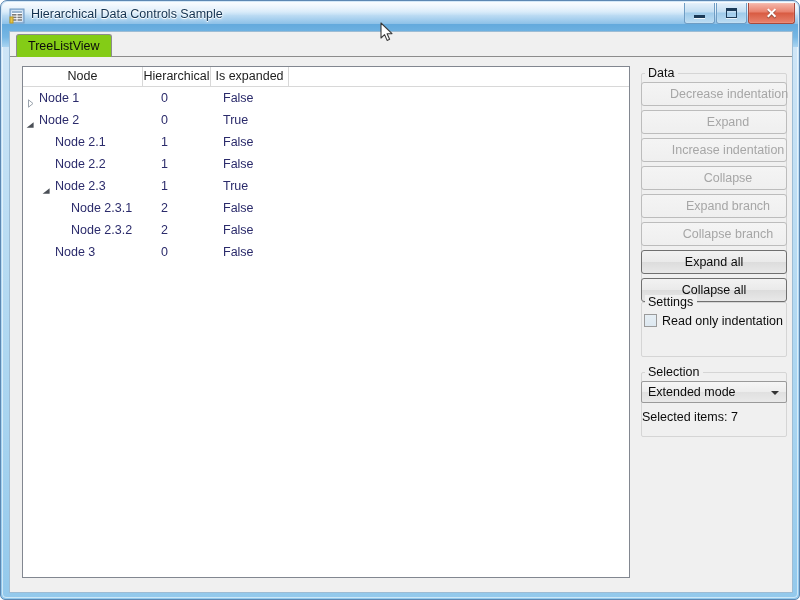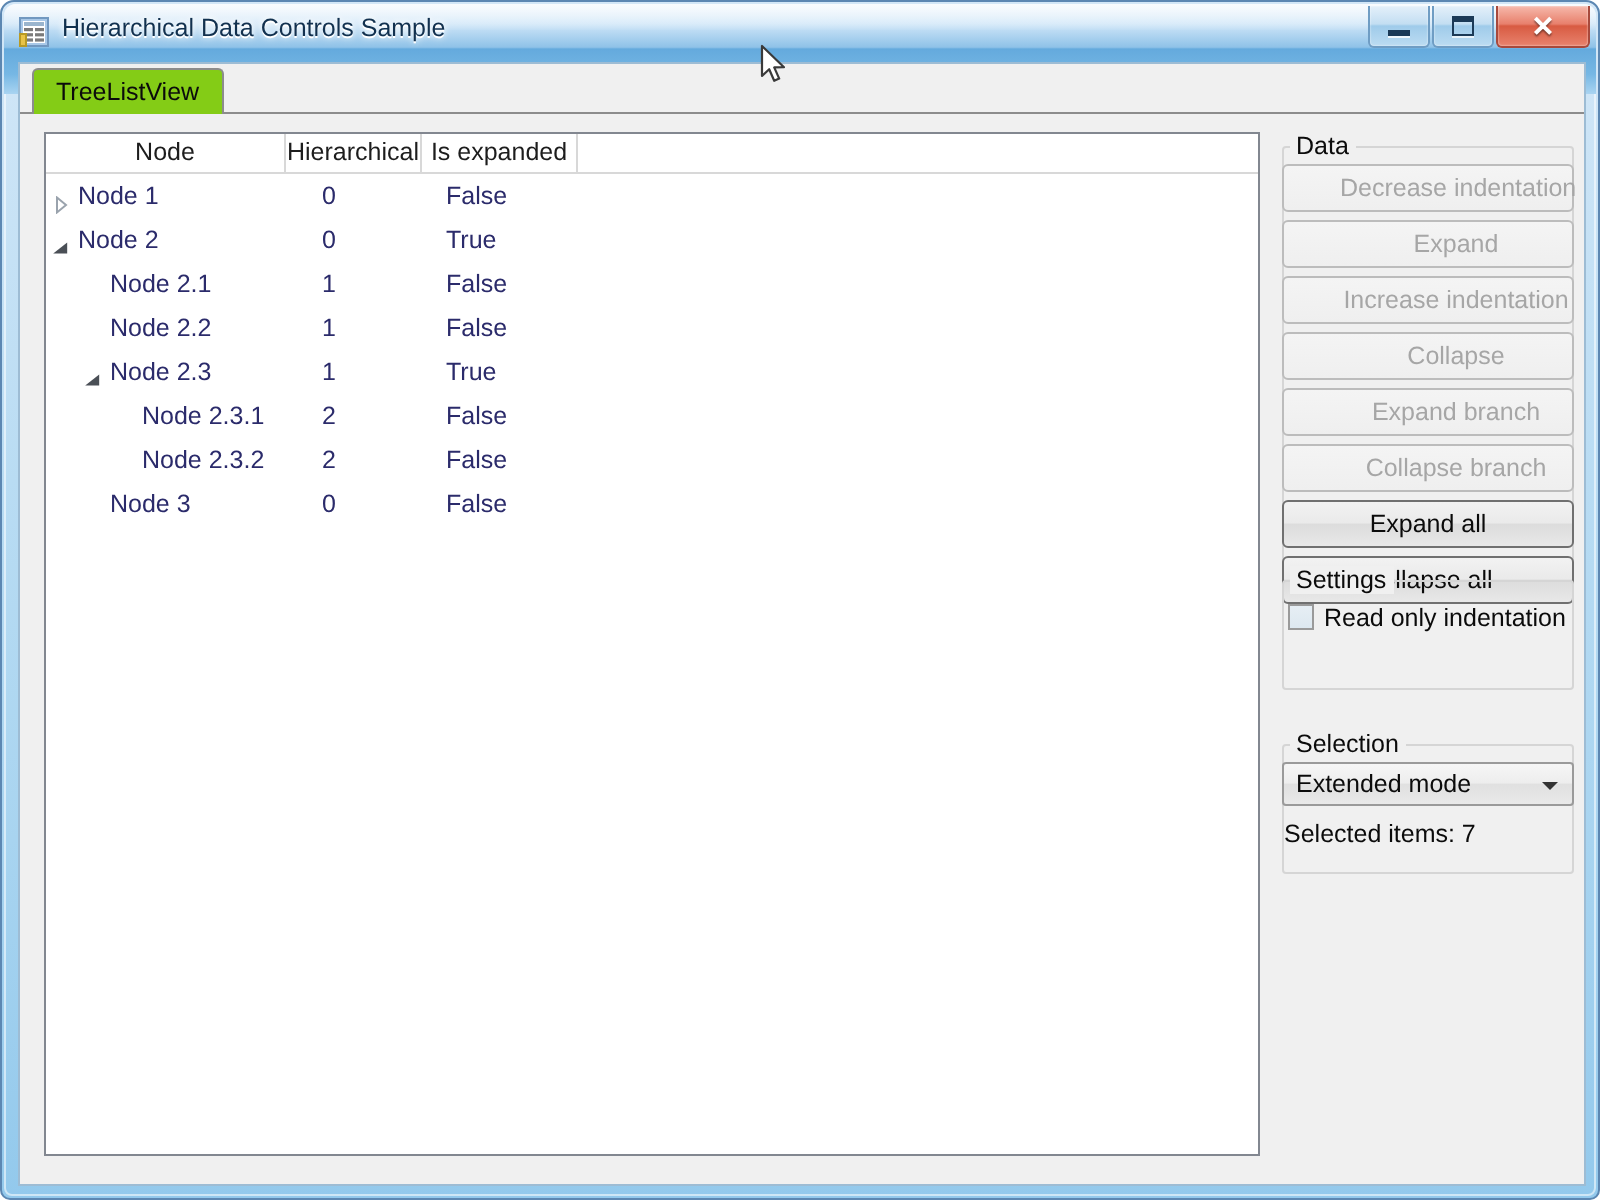--- a/index.html
+++ b/index.html
@@ -474,21 +474,21 @@
               <button class="btn disabled">Expand</button>
               <button class="btn disabled">Increase indentation</button>
               <button class="btn disabled">Collapse</button>
               <button class="btn disabled">Expand branch</button>
               <button class="btn disabled">Collapse branch</button>
               <button class="btn">Expand all</button>
               <button class="btn">Collapse all</button>
             </div>
         </div>
 
-        <div class="groupbox" style="top:217px; height:62px;text-decoration:underline;">
+        <div class="groupbox" style="top:229px; height:62px;text-decoration:underline;">
           <div class="gb-frame"></div>
           <div class="gb-label">Settings</div>
           <div class="gb-body" id="settings-checks">
               <div class="chkrow">
                 <span class="chkbox"></span>
                 <span class="chklabel">Read only indentation</span>
               </div>
             </div>
         </div>
 

